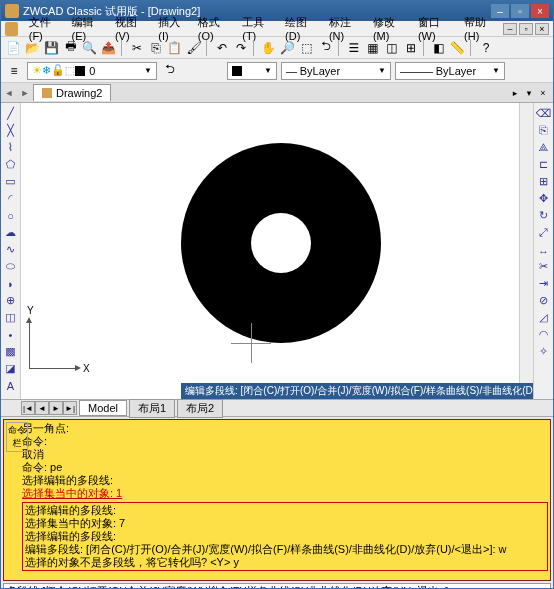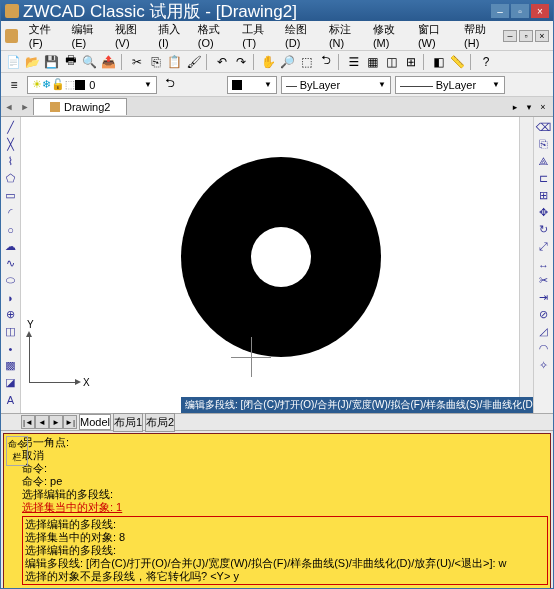--- a/index.html
+++ b/index.html
@@ -1,41 +1,41 @@
 <!DOCTYPE html>
 <html><head>
 <meta charset="utf-8">
 <style>
 *{margin:0;padding:0;box-sizing:border-box;font-family:"Microsoft YaHei","SimSun",Arial,sans-serif;font-size:11px;}
 body{background:#e8e8e8;width:554px;height:589px;overflow:hidden;border:1px solid #3a6ea5;}
 .titlebar{background:linear-gradient(to bottom,#3a6ea5,#2a5a8f);color:#fff;height:20px;display:flex;align-items:center;padding:0 4px;}
 .titlebar .icon{width:14px;height:14px;background:#d4a050;border-radius:2px;margin-right:4px;}
-.titlebar .title{flex:1;font-size:17px;}
+.titlebar .title{flex:1;font-size:11px;}
 .titlebar .winbtns{display:flex;gap:2px;}
 .titlebar .wb{width:18px;height:14px;background:#5a8ab5;display:flex;align-items:center;justify-content:center;color:#fff;font-size:10px;cursor:pointer;}
 .titlebar .wb.close{background:#c44;}
-.menubar{background:#f0f0f0;height:30px;display:flex;align-items:center;padding:0 4px;border-bottom:1px solid #ccc;}
+.menubar{background:#f0f0f0;height:16px;display:flex;align-items:center;padding:0 4px;border-bottom:1px solid #ccc;}
 .menubar .logo{width:14px;height:14px;background:#d4a050;border-radius:2px;margin-right:6px;}
 .menubar .mi{padding:2px 5px;cursor:pointer;font-size:11px;}
 .menubar .mwb{margin-left:auto;display:flex;gap:2px;}
 .menubar .mwb span{width:14px;height:12px;background:#ddd;border:1px solid #999;display:flex;align-items:center;justify-content:center;font-size:9px;cursor:pointer;}
 .toolbar{background:#f0f0f0;height:22px;display:flex;align-items:center;padding:2px 4px;border-bottom:1px solid #ccc;gap:1px;}
 .tbtn{width:18px;height:18px;border:1px solid transparent;display:flex;align-items:center;justify-content:center;cursor:pointer;font-size:12px;}
 .sep{width:4px;height:16px;border-left:1px solid #aaa;margin:0 2px;}
 .proprow{background:#f0f0f0;height:24px;display:flex;align-items:center;padding:2px 4px;border-bottom:1px solid #ccc;gap:4px;}
 .propbox{height:18px;border:1px solid #999;background:#fff;display:flex;align-items:center;padding:0 4px;font-size:10px;}
 .colorbox{width:50px;}
 .layerbox{width:130px;}
 .lwbox{width:110px;}
 .lpbox{width:110px;}
 .swatch{width:10px;height:10px;background:#000;margin-right:4px;}
 .dd{margin-left:auto;font-size:8px;}
 .doctab{background:#e0e0e0;height:20px;display:flex;align-items:center;border-bottom:1px solid #aaa;}
 .doctab .arr{width:16px;height:16px;display:flex;align-items:center;justify-content:center;cursor:pointer;font-size:9px;color:#666;}
-.doctab .tab{background:#fff;border:1px solid #999;border-bottom:none;padding:2px 16px;display:flex;align-items:center;gap:4px;font-size:11px;}
+.doctab .tab{background:#fff;border:1px solid #999;border-bottom:none;padding:2px 8px;display:flex;align-items:center;gap:4px;font-size:11px;}
 .doctab .tab .ti{width:10px;height:10px;background:#d4a050;}
 .doctab .rctl{margin-left:auto;display:flex;gap:2px;padding-right:4px;}
 .doctab .rctl span{width:12px;height:12px;font-size:9px;cursor:pointer;display:flex;align-items:center;justify-content:center;}
 .workarea{display:flex;height:296px;background:#fff;}
 .ltool{width:20px;background:#f0f0f0;border-right:1px solid #ccc;display:flex;flex-direction:column;padding:2px 0;}
 .ltool .tb{width:18px;height:17px;margin:0 auto;display:flex;align-items:center;justify-content:center;cursor:pointer;font-size:11px;color:#339;}
 .rtool{width:20px;background:#f0f0f0;border-left:1px solid #ccc;display:flex;flex-direction:column;padding:2px 0;}
 .rtool .tb{width:18px;height:17px;margin:0 auto;display:flex;align-items:center;justify-content:center;cursor:pointer;font-size:11px;color:#339;}
 .canvas{flex:1;background:#fff;position:relative;overflow:hidden;}
 .donut{position:absolute;left:160px;top:40px;width:200px;height:200px;border-radius:50%;background:#000;}
@@ -48,21 +48,21 @@
 .ucs .yl{position:absolute;left:-2px;top:-64px;font-size:10px;}
 .ucs .xl{position:absolute;left:54px;bottom:-5px;font-size:10px;}
 .cursor{position:absolute;left:230px;top:240px;}
 .cursor::before{content:"";position:absolute;left:0;top:-20px;width:1px;height:40px;background:#888;}
 .cursor::after{content:"";position:absolute;left:-20px;top:0;width:40px;height:1px;background:#888;}
 .cmdbar{position:absolute;left:160px;bottom:0;right:0;height:16px;background:#2a5a8f;color:#fff;font-size:10px;padding:1px 4px;overflow:hidden;white-space:nowrap;}
 .scrollv{position:absolute;right:0;top:0;bottom:16px;width:14px;background:#eee;border-left:1px solid #ccc;}
 .modeltabs{background:#e8e8e8;height:18px;display:flex;align-items:center;border-top:1px solid #aaa;border-bottom:1px solid #aaa;font-size:10px;padding-left:20px;}
 .modeltabs .nav{display:flex;gap:0;}
 .modeltabs .nav span{width:14px;height:14px;border:1px solid #999;background:#ddd;display:flex;align-items:center;justify-content:center;font-size:8px;cursor:pointer;}
-.modeltabs .mt{padding:1px 0;border:1px solid #999;background:#fff;cursor:pointer;margin-left:2px;}
+.modeltabs .mt{padding:1px 8px;border:1px solid #999;background:#fff;cursor:pointer;margin-left:2px;}
 .modeltabs .mt.inactive{background:#e0e0e0;}
 .cmdwin{background:#fde047;height:162px;border:1px solid #7f1d1d;margin:2px;overflow:auto;font-size:10px;padding:2px;position:relative;}
 .cmdwin .line{white-space:nowrap;line-height:13px;}
 .cmdwin .red{color:#c00;text-decoration:underline;}
 .cmdwin .redbox{border:1px solid #c00;padding:1px 2px;margin-top:2px;}
 .cmdinput{background:#fff;height:16px;border:1px solid #999;margin:0 2px 2px 2px;display:flex;align-items:center;font-size:10px;padding:0 2px;overflow:hidden;white-space:nowrap;}
 </style>
 </head>
 <body>
 
@@ -229,28 +229,28 @@
   </div>
   <div class="mt">Model</div>
   <div class="mt inactive">布局1</div>
   <div class="mt inactive">布局2</div>
 </div>
 
 <div class="cmdwin">
   <div style="position:absolute;left:2px;top:2px;width:22px;border:1px solid #aaa;font-size:9px;text-align:center;padding:1px;">命令栏</div>
   <div style="margin-left:16px;">
   <div class="line">另一角点:</div>
+  <div class="line">命令:</div>
   <div class="line">取消</div>
-  <div class="line">命令:</div>
   <div class="line">命令: pe</div>
   <div class="line">选择编辑的多段线:</div>
   <div class="line red">选择集当中的对象: 1</div>
   <div class="redbox">
     <div class="line">选择编辑的多段线:</div>
-    <div class="line">选择集当中的对象: 8</div>
+    <div class="line">选择集当中的对象: 7</div>
     <div class="line">选择编辑的多段线:</div>
     <div class="line">编辑多段线: [闭合(C)/打开(O)/合并(J)/宽度(W)/拟合(F)/样条曲线(S)/非曲线化(D)/放弃(U)/&lt;退出&gt;]: w</div>
     <div class="line">选择的对象不是多段线，将它转化吗? &lt;Y&gt; y</div>
 
   </div>
   </div>
 </div>
 
 <div class="cmdinput">
   <span>多段线:[闭合(C)/打开(O)/合并(J)/宽度(W)/拟合(F)/样条曲线(S)/非曲线化(D)/放弃(U)/&lt;退出&gt;]:</span>

